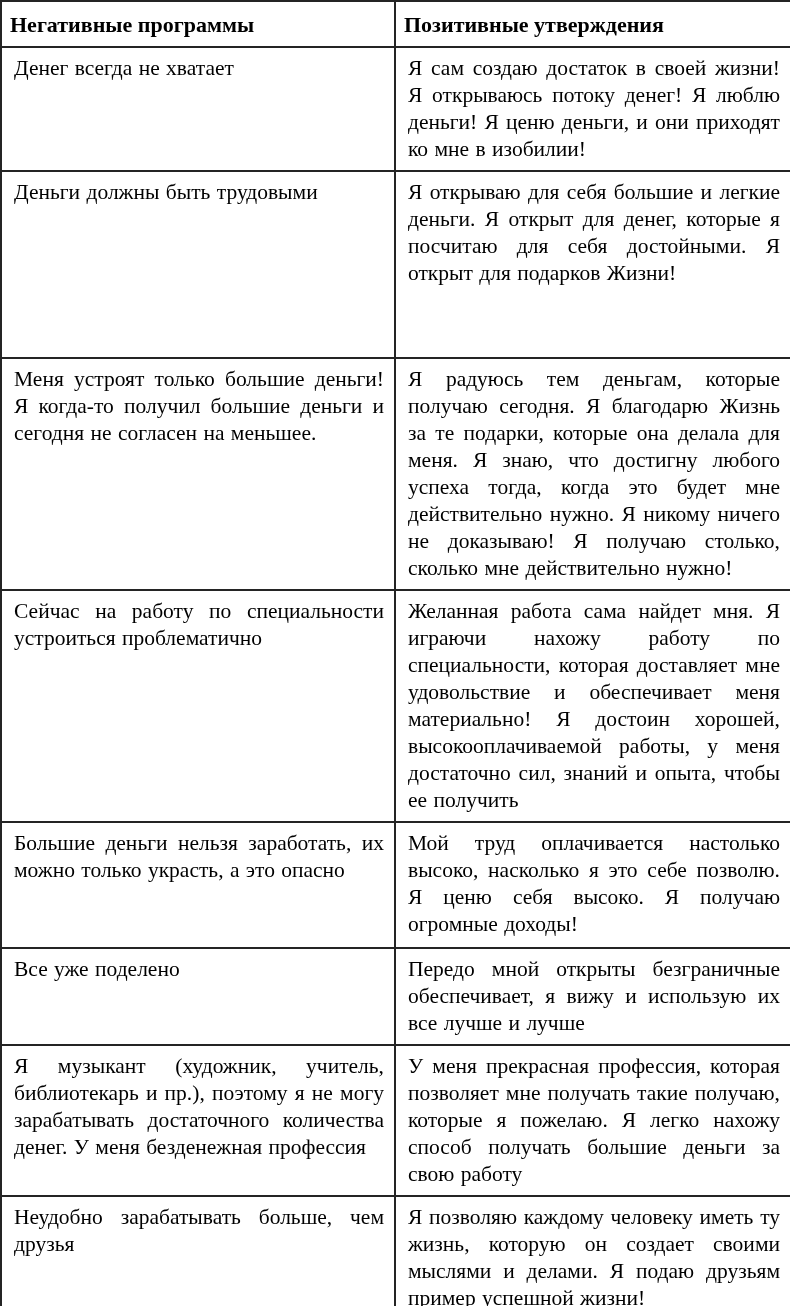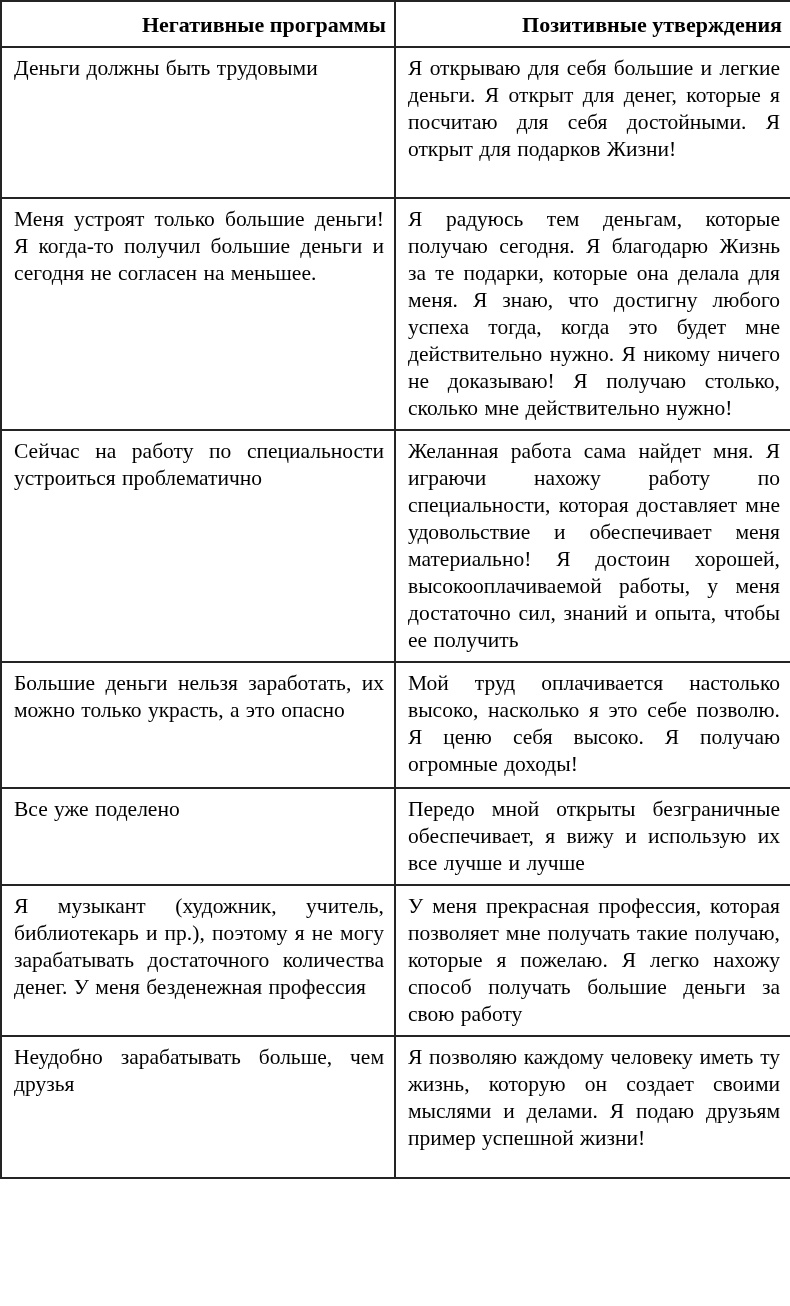--- a/index.html
+++ b/index.html
@@ -27,33 +27,33 @@
   col.col-pos { width: 396px; }
   table.affirmations th,
   table.affirmations td {
     border: 2px solid #242424;
     vertical-align: top;
     box-sizing: border-box;
   }
   table.affirmations th {
     font-weight: bold;
     font-size: 22px;
-    text-align: right;
+    text-align: left;
     vertical-align: middle;
     padding: 4px 8px;
   }
   table.affirmations td {
     text-align: justify;
     padding: 7px 10px 7px 12px;
     word-spacing: 1px;
   }
   
   tr.r-h { height: 46px; }
   tr.r1  { height: 124px; }
-  tr.r2  { height: 151px; border-radius: 13px; }
+  tr.r2  { height: 187px; border-radius: 13px; }
   tr.r3  { height: 192px; }
   tr.r4  { height: 215px; padding-left: 20px; }
   tr.r5  { height: 126px; }
   tr.r6  { height: 97px; padding-left: 40px;  }
   tr.r7  { height: 146px; }
   tr.r8  { height: 142px; }
 </style>
 </head>
 <body>
 
@@ -63,20 +63,24 @@
       <col class="col-neg">
       <col class="col-pos">
     </colgroup>
     <thead>
       <tr class="r-h">
         <th>Негативные программы</th>
         <th>Позитивные утверждения</th>
       </tr>
     </thead>
     <tbody>
+      <tr class="r1">
+        <td>Денег всегда не хватает</td>
+        <td>Я сам создаю достаток в своей жизни! Я открываюсь потоку денег! Я люблю деньги! Я ценю деньги, и они приходят ко мне в изобилии!</td>
+      </tr>
       <tr class="r2">
         <td>Деньги должны быть трудовыми</td>
         <td>Я открываю для себя большие и легкие деньги. Я открыт для денег, которые я посчитаю для себя достойными. Я открыт для подарков Жизни!</td>
       </tr>
       <tr class="r3">
         <td>Меня устроят только большие деньги! Я когда-то получил большие деньги и сегодня не согласен на меньшее.</td>
         <td>Я радуюсь тем деньгам, которые получаю сегодня. Я благодарю Жизнь за те подарки, которые она делала для меня. Я знаю, что достигну любого успеха тогда, когда это будет мне действительно нужно. Я никому ничего не доказываю! Я получаю столько, сколько мне действительно нужно!</td>
       </tr>
       <tr class="r4">
         <td>Сейчас на работу по специальности устроиться проблематично</td>

